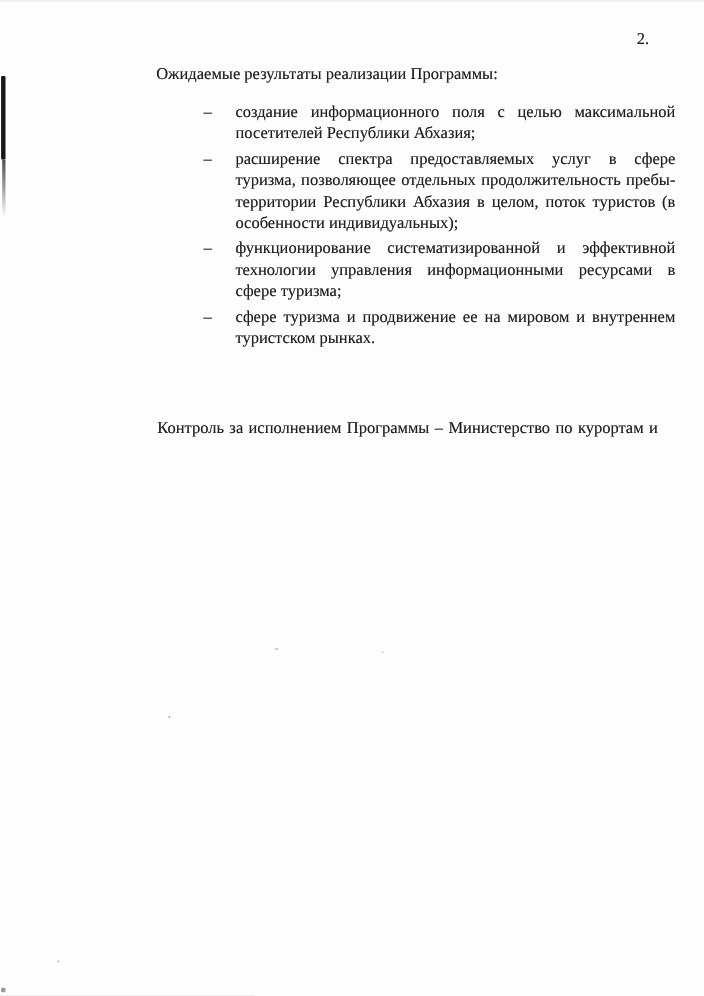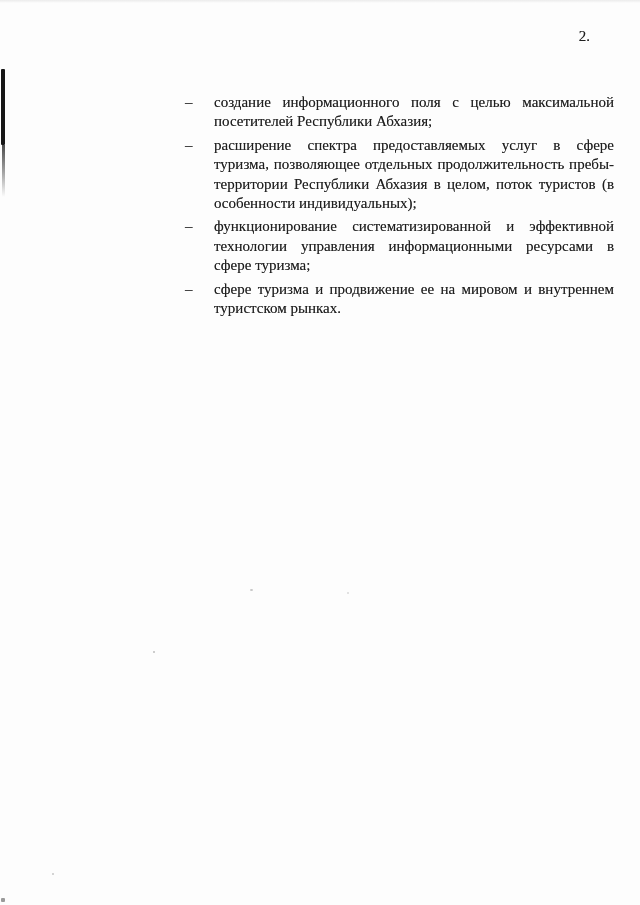--- a/index.html
+++ b/index.html
@@ -64,20 +64,21 @@
   <div class="scan-bar"></div>
   <div class="scan-bar-tail"></div>
   <div class="speck s1"></div>
   <div class="speck s2"></div>
   <div class="speck s3"></div>
   <div class="speck s4"></div>
   <div class="speck s5"></div>
 
   <div class="page-number">2.</div>
 
+  <div class="heading">Ожидаемые результаты реализации Программы:</div>
 
   <div class="bullets">
       <div class="bullet-item">
         <span class="marker">–</span>
         <div class="blines">
           <div class="tline">создание информационного поля с целью максимальной</div>
           <div class="tline last">посетителей Республики Абхазия;</div>
         </div>
       </div>
       <div class="bullet-item">
@@ -100,14 +101,15 @@
       <div class="bullet-item">
         <span class="marker">–</span>
         <div class="blines">
           <div class="tline">сфере туризма и продвижение ее на мировом и внутреннем</div>
           <div class="tline last">туристском рынках.</div>
         </div>
       </div>
     </div>
 
   <div class="closing">
+      <div class="tline first">Контроль за исполнением Программы – Министерство по курортам и</div>
     </div>
 </div>
 
 </body></html>

